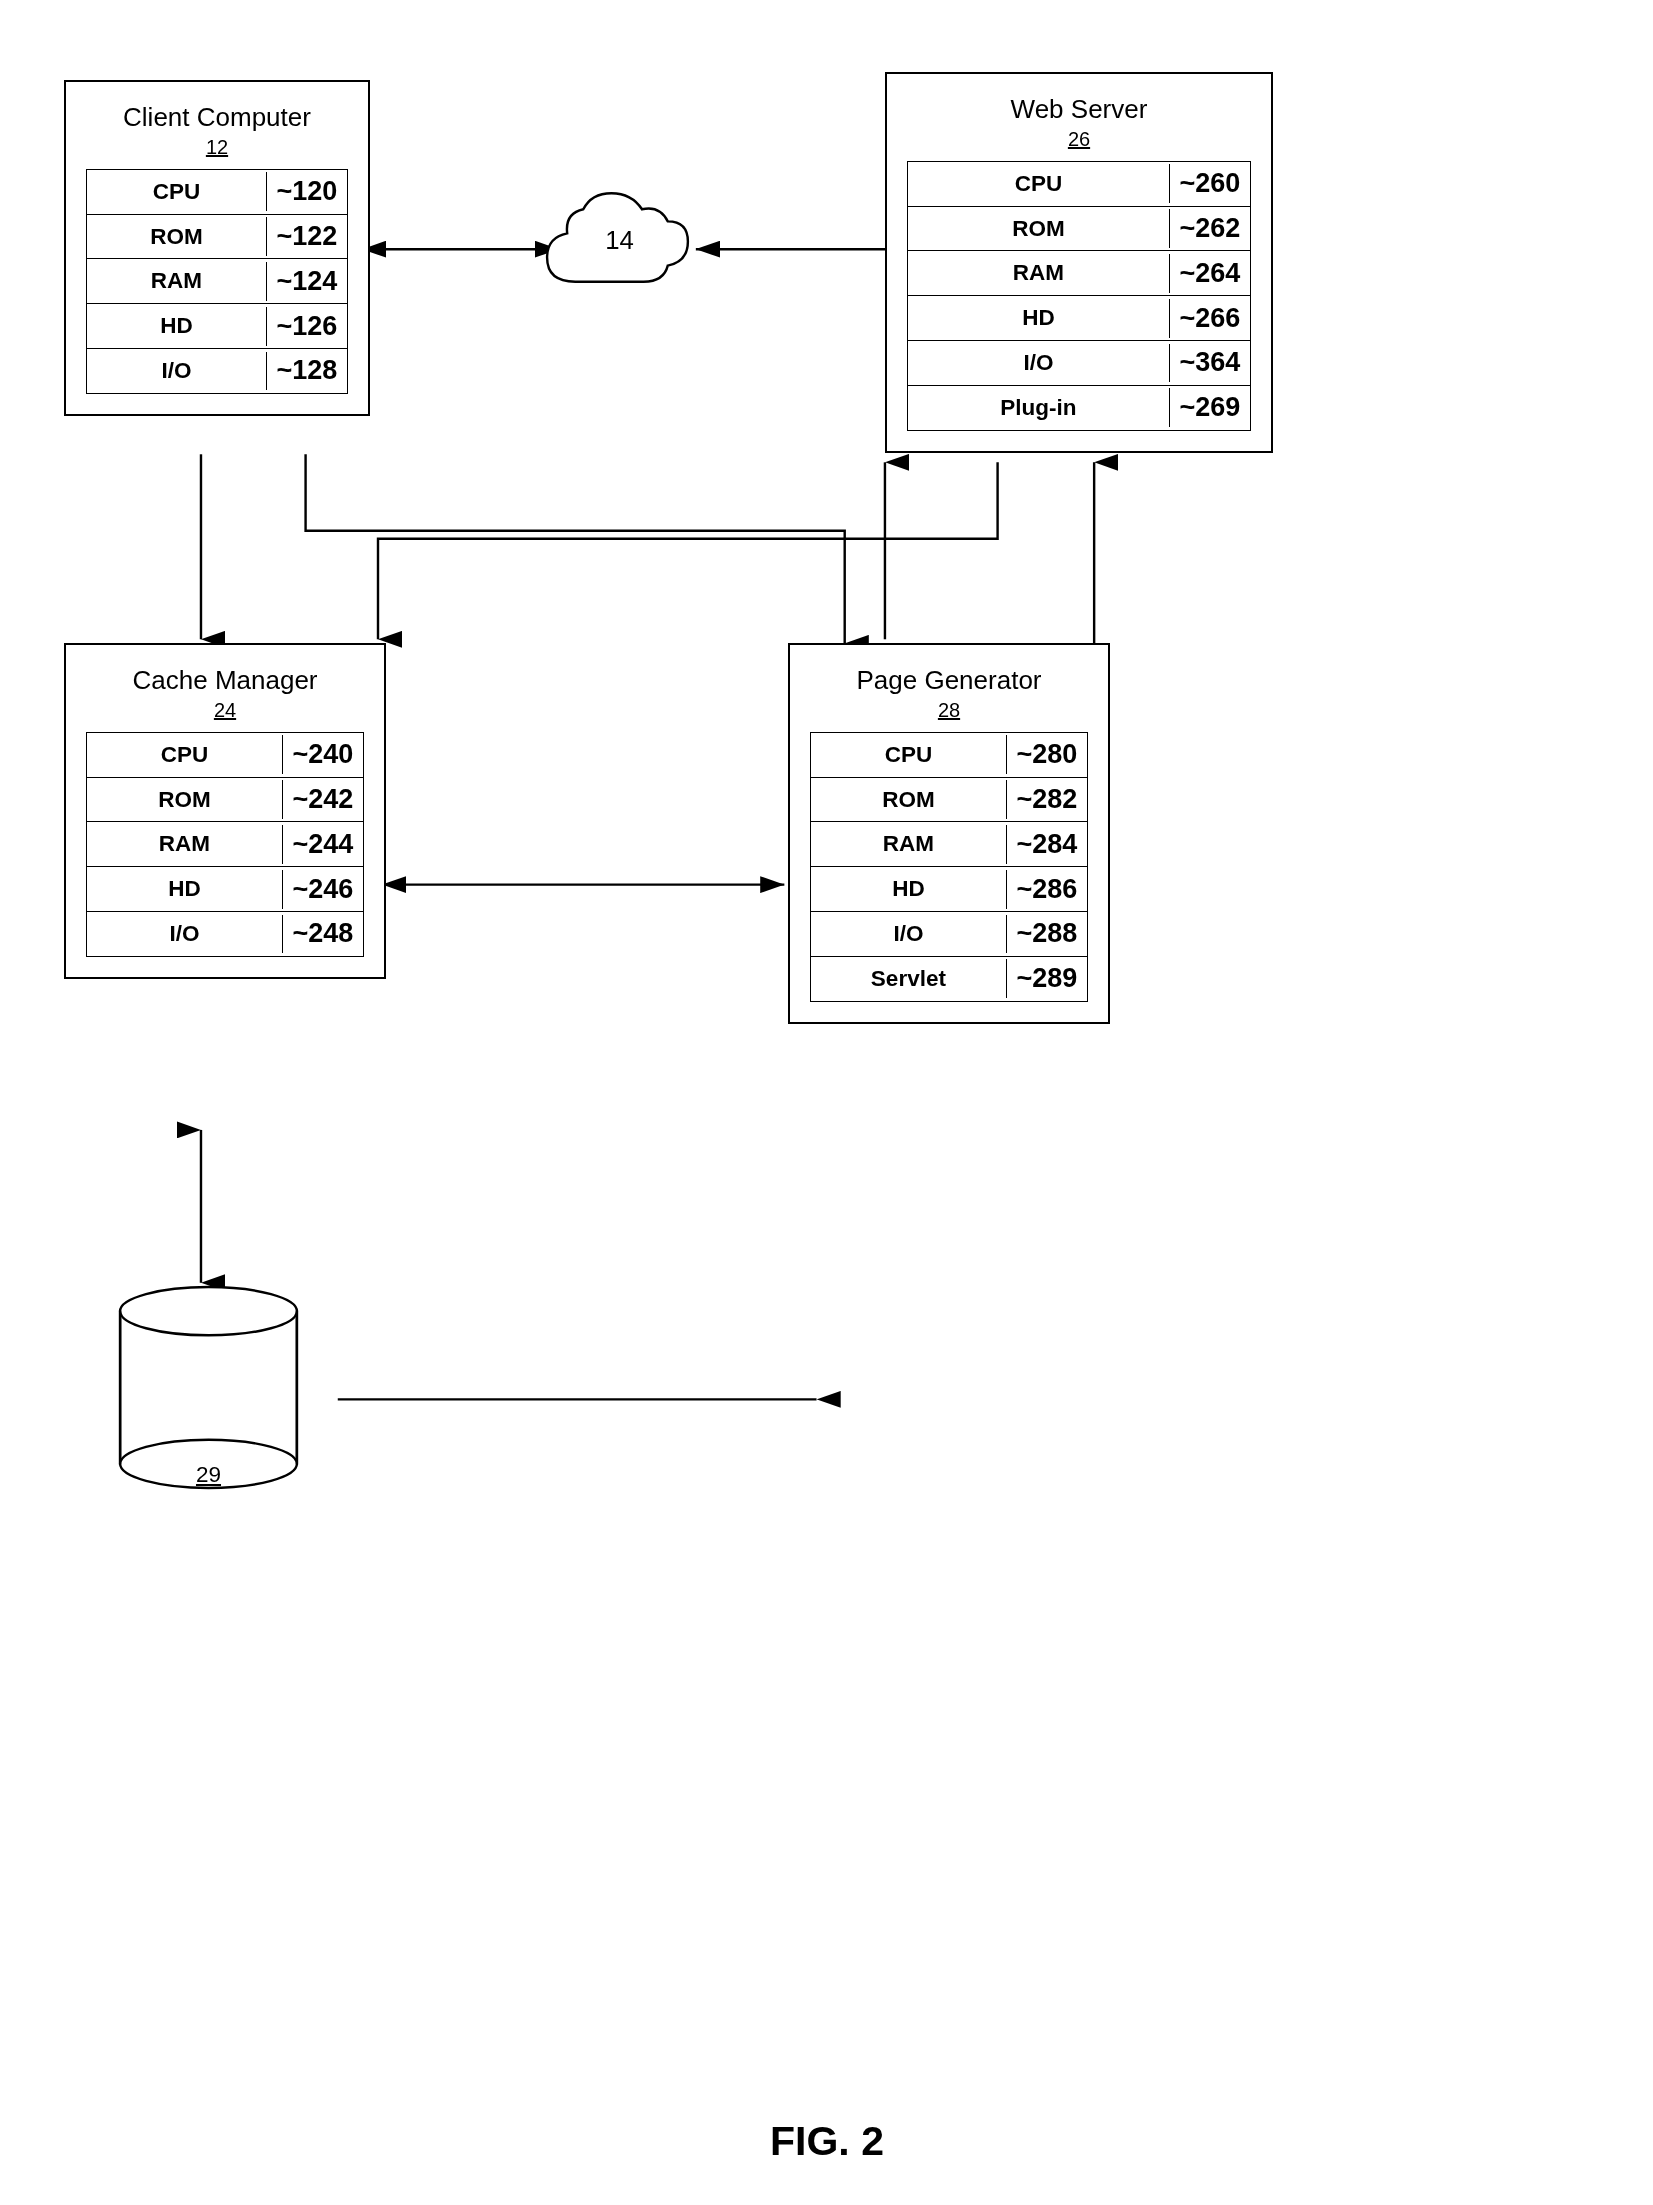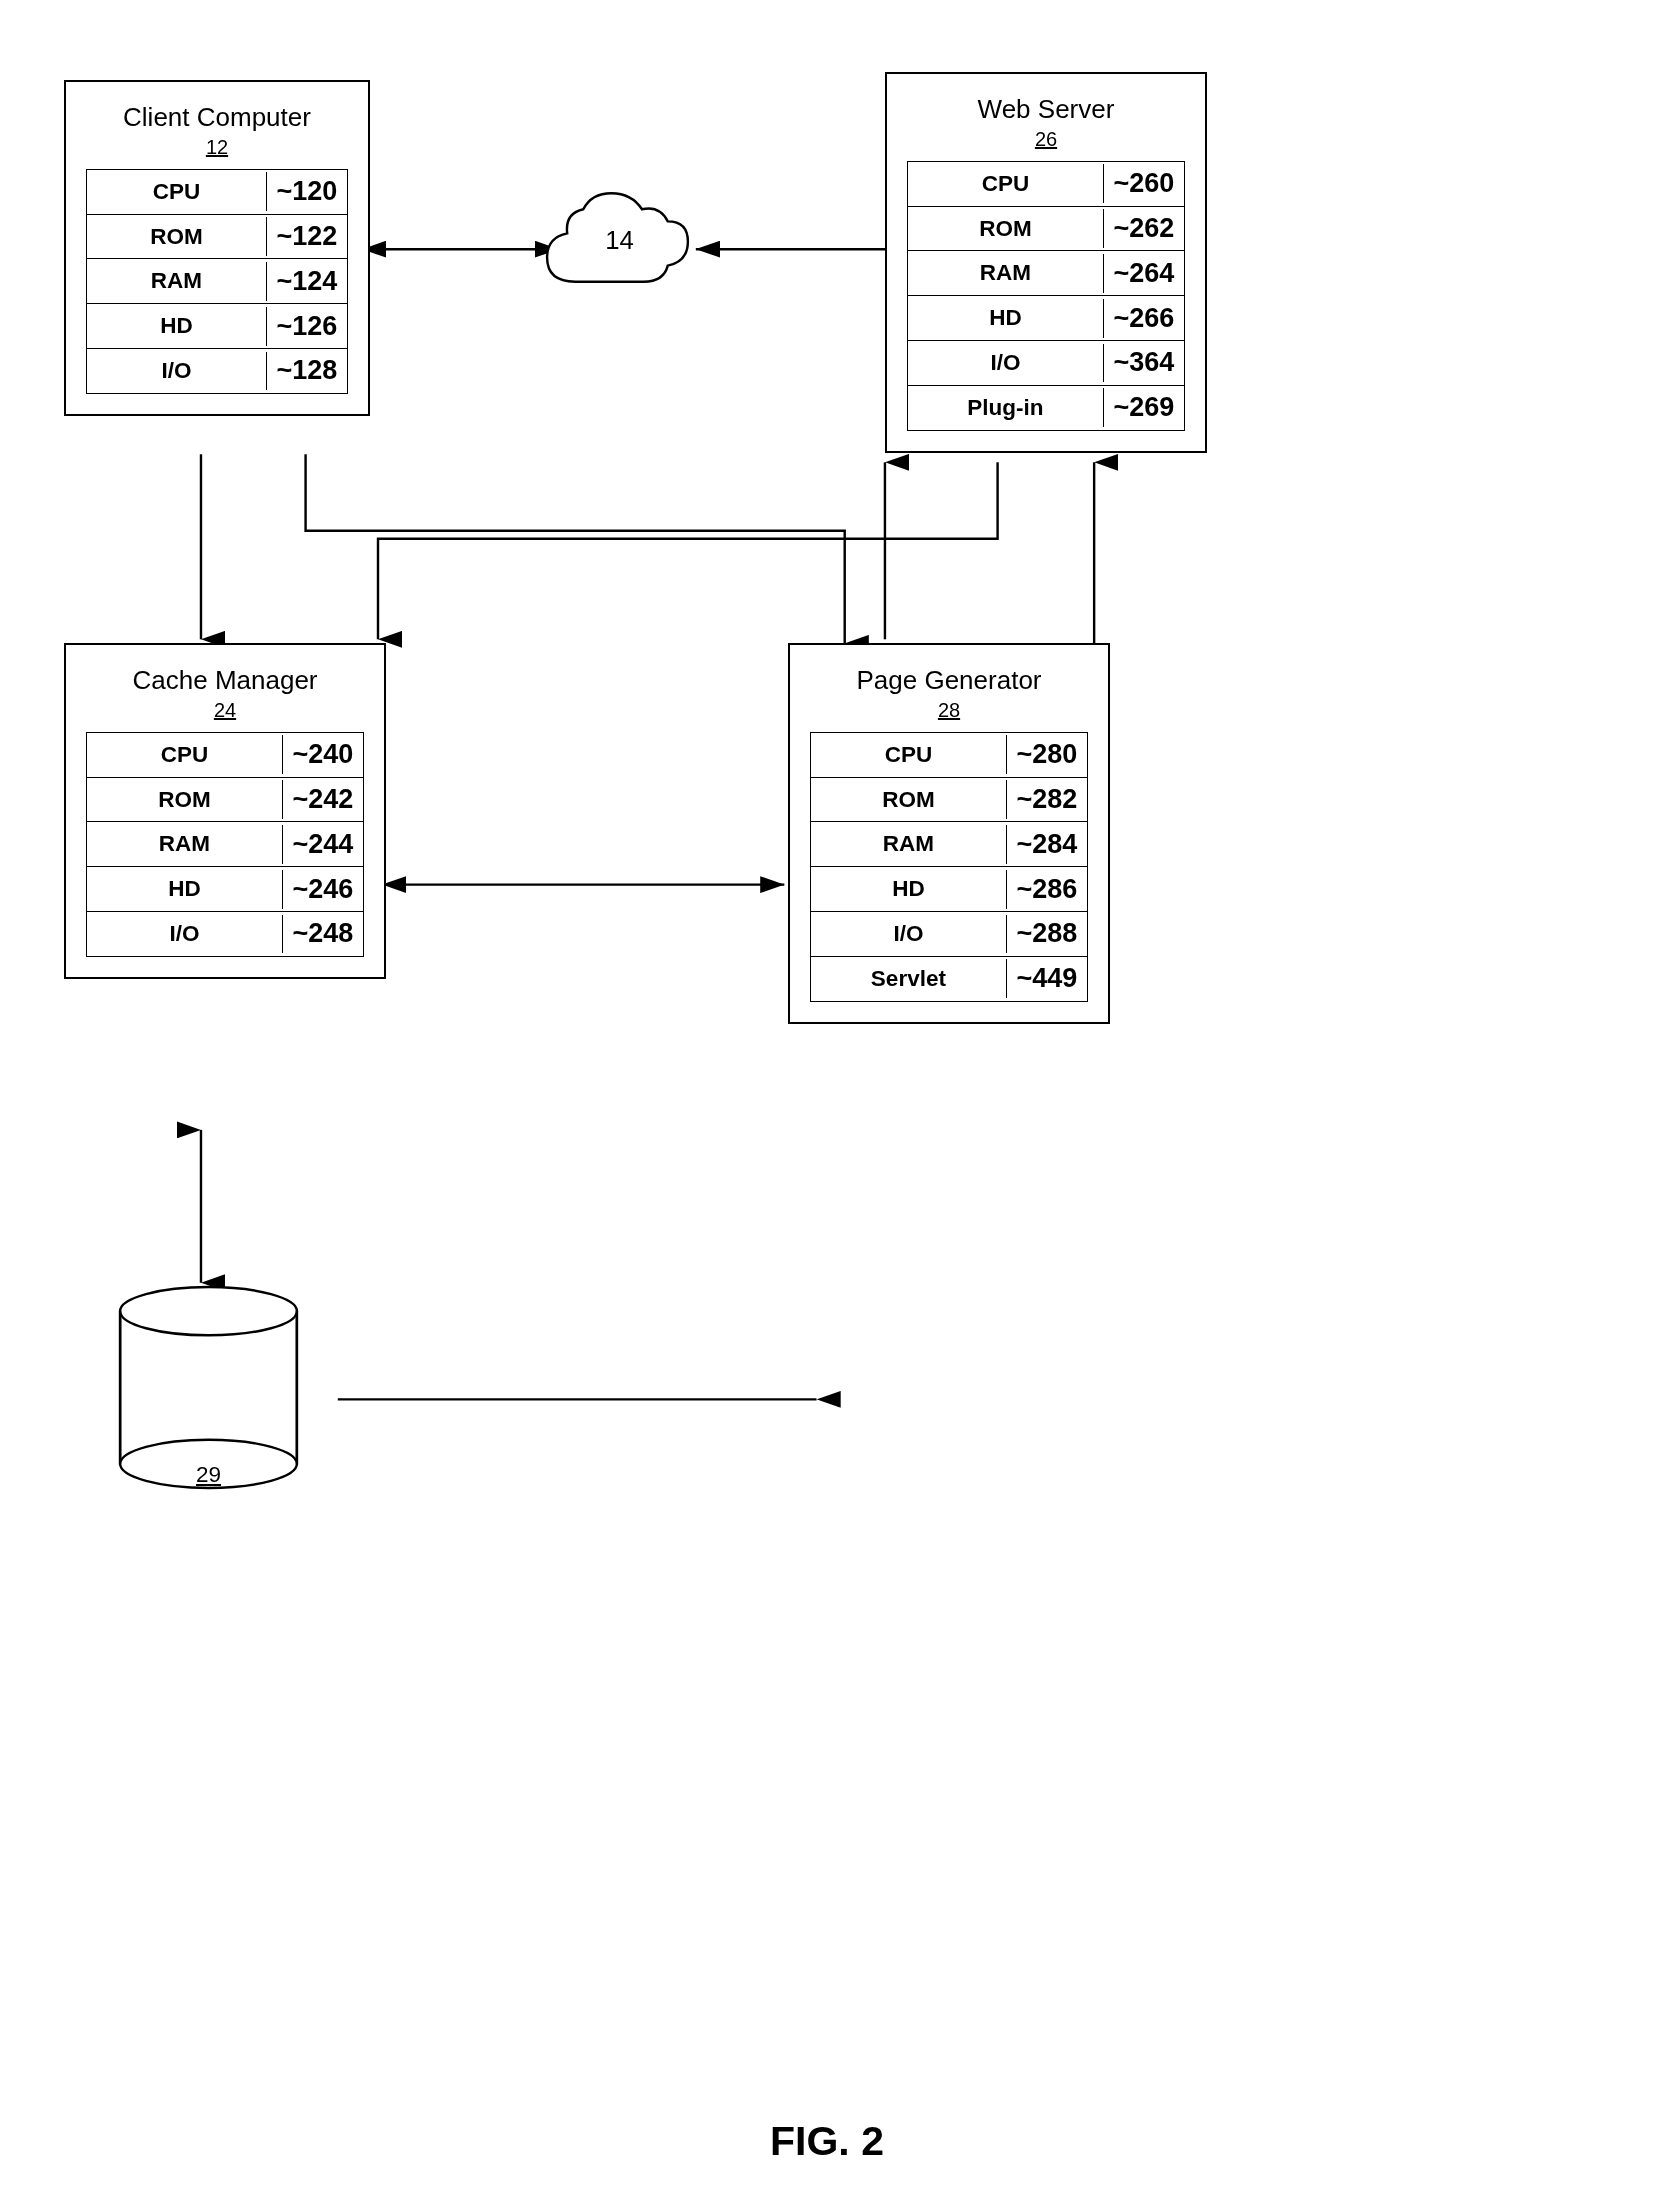--- a/index.html
+++ b/index.html
@@ -175,21 +175,21 @@
   </div>
 
   <div class="cloud-container" style="left:499px; top:137px; width:177px; height:161px;">
     <svg viewBox="0 0 220 200" width="177" height="161">
 
       <path d="M55,140 Q20,140 20,110 Q20,85 45,80 Q42,55 65,50 Q75,30 100,30 Q125,30 138,50 Q160,45 170,65 Q195,65 195,90 Q195,115 170,120 Q165,140 140,140 Z" fill="#fff" stroke="#000" stroke-width="3"></path>
       <text x="110" y="100" font-size="32" text-anchor="middle" font-family="Arial">14</text>
     </svg>
   </div>
 
-  <div class="component-box" style="left:853px; top:40px; width:322px;">
+  <div class="component-box" style="left:853px; top:40px; width:388px;">
     <div class="component-title">Web Server</div>
     <div class="component-id">26</div>
     <div class="inner-table">
       <div class="inner-row">
         <div class="inner-cell-label">CPU</div>
         <div class="inner-cell-id">~260</div>
       </div>
       <div class="inner-row">
         <div class="inner-cell-label">ROM</div>
         <div class="inner-cell-id">~262</div>
@@ -259,21 +259,21 @@
       <div class="inner-row">
         <div class="inner-cell-label">HD</div>
         <div class="inner-cell-id">~286</div>
       </div>
       <div class="inner-row">
         <div class="inner-cell-label">I/O</div>
         <div class="inner-cell-id">~288</div>
       </div>
       <div class="inner-row">
         <div class="inner-cell-label">Servlet</div>
-        <div class="inner-cell-id">~449</div>
+        <div class="inner-cell-id">~289</div>
       </div>
     </div>
   </div>
 
   <div style="position:absolute; left:80px; top:1239px; width:193px; height:225px;">
     <svg viewBox="0 0 240 280" width="193" height="225">
 
       <rect x="10" y="50" width="220" height="190" fill="#fff" stroke="#000" stroke-width="3"></rect>
 
       <ellipse cx="120" cy="50" rx="110" ry="30" fill="#fff" stroke="#000" stroke-width="3"></ellipse>

